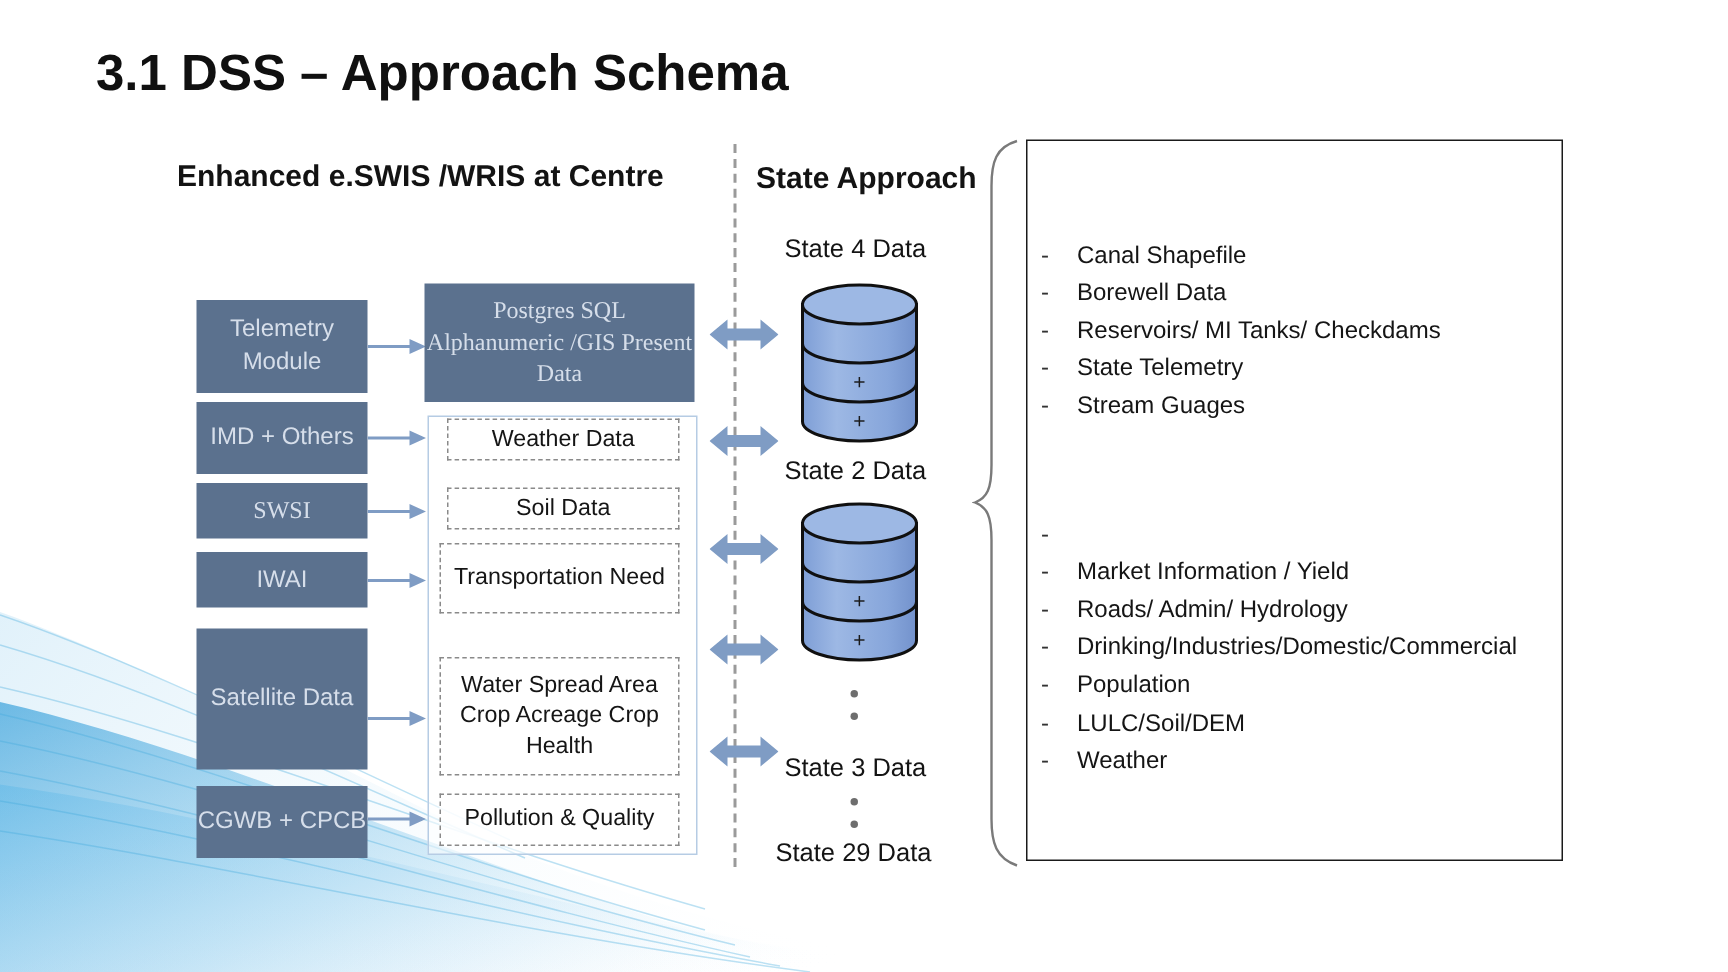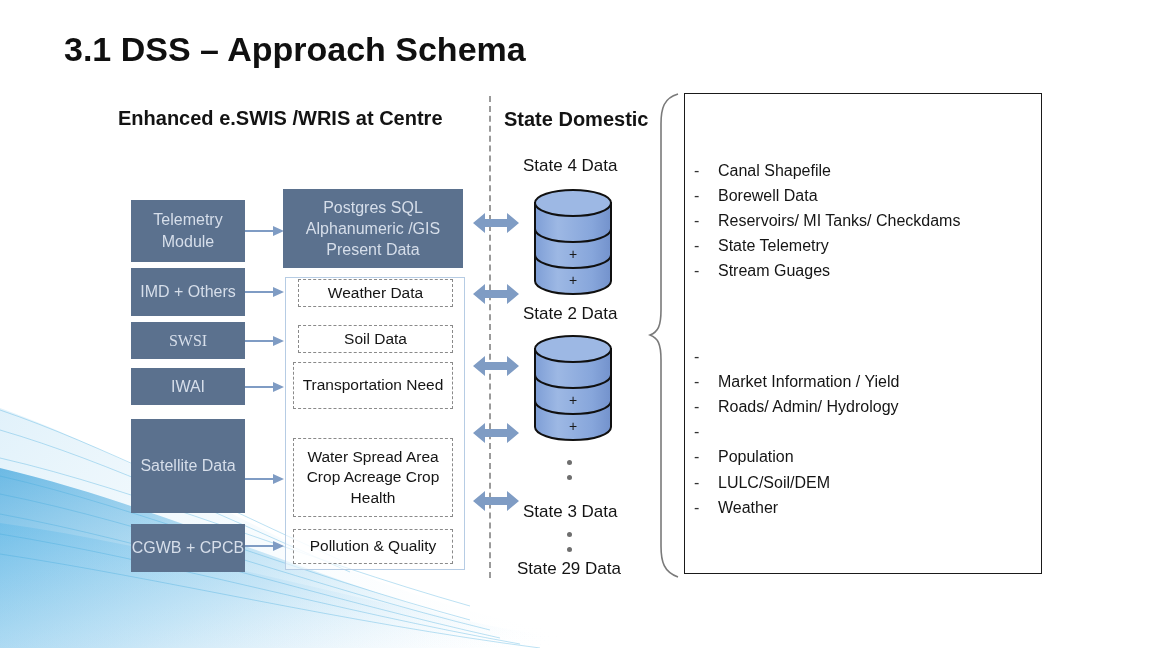--- a/index.html
+++ b/index.html
@@ -70,20 +70,21 @@
     width: 180px; height: 79px;
     background: #5B718E;
     color: #D6DEEA;
     display: flex;
     align-items: center;
     justify-content: center;
     text-align: center;
     font-size: 16px;
     line-height: 1.33;
     z-index: 5;
+    font-family: Liberation Serif, serif;
   }
   #derived-panel {
     position: absolute;
     left: 285px; top: 277px;
     width: 178px; height: 291px;
     border: 1px solid #B6CCE4;
     background: rgba(255,255,255,0.55);
     z-index: 4;
   }
   .dashed-box {
@@ -221,21 +222,21 @@
     <path d="M0,186 C160,212 330,262 520,296"></path>
     <path d="M0,206 C160,230 340,274 540,300"></path>
     <path d="M0,62 C100,96 220,158 340,212"></path>
     <path d="M0,82 C110,114 230,172 350,224"></path>
   </g>
 </svg>
 
 <div id="slide-title">3.1 DSS – Approach Schema</div>
 
 <div class="col-heading" id="heading-centre">Enhanced e.SWIS /WRIS at Centre</div>
-<div class="col-heading" id="heading-state-db">State Domestic</div>
+<div class="col-heading" id="heading-state-db">State Approach</div>
 
 <div class="src-box" style="left:131px; top:200px; width:114px; height:62px;">
   <span>Telemetry Module</span>
 </div>
 <div class="src-box" style="left:131px; top:268px; width:114px; height:48px;">
   <span>IMD + Others</span>
 </div>
 <div class="src-box" style="left:131px; top:322px; width:114px; height:37px;font-family:Liberation Serif, serif;">
   <span>SWSI</span>
 </div>
@@ -388,20 +389,21 @@
     <li>
       <span class="comp-dash">-</span>
       <span>Market Information / Yield</span>
     </li>
     <li>
       <span class="comp-dash">-</span>
       <span>Roads/ Admin/ Hydrology</span>
     </li>
     <li>
       <span class="comp-dash">-</span>
+      <span>Drinking/Industries/Domestic/Commercial</span>
     </li>
     <li>
       <span class="comp-dash">-</span>
       <span>Population</span>
     </li>
     <li>
       <span class="comp-dash">-</span>
       <span>LULC/Soil/DEM</span>
     </li>
     <li>

